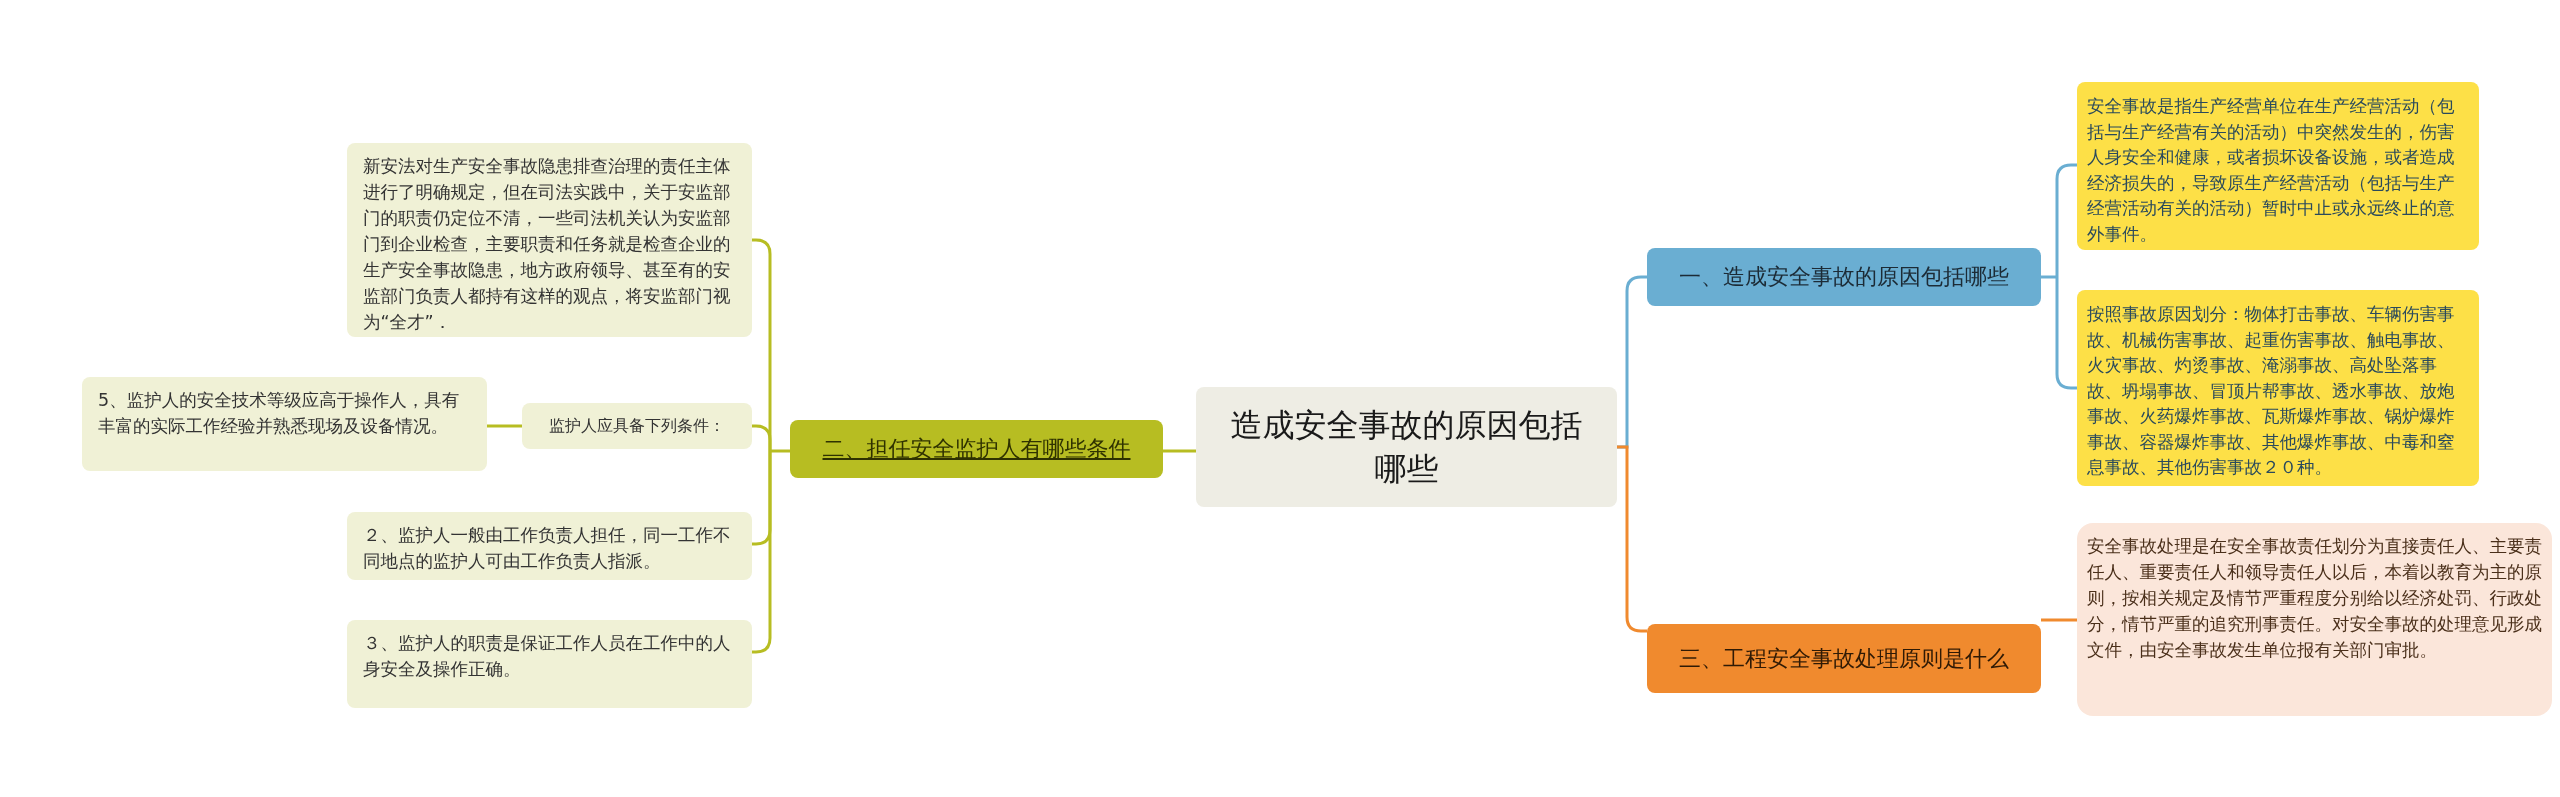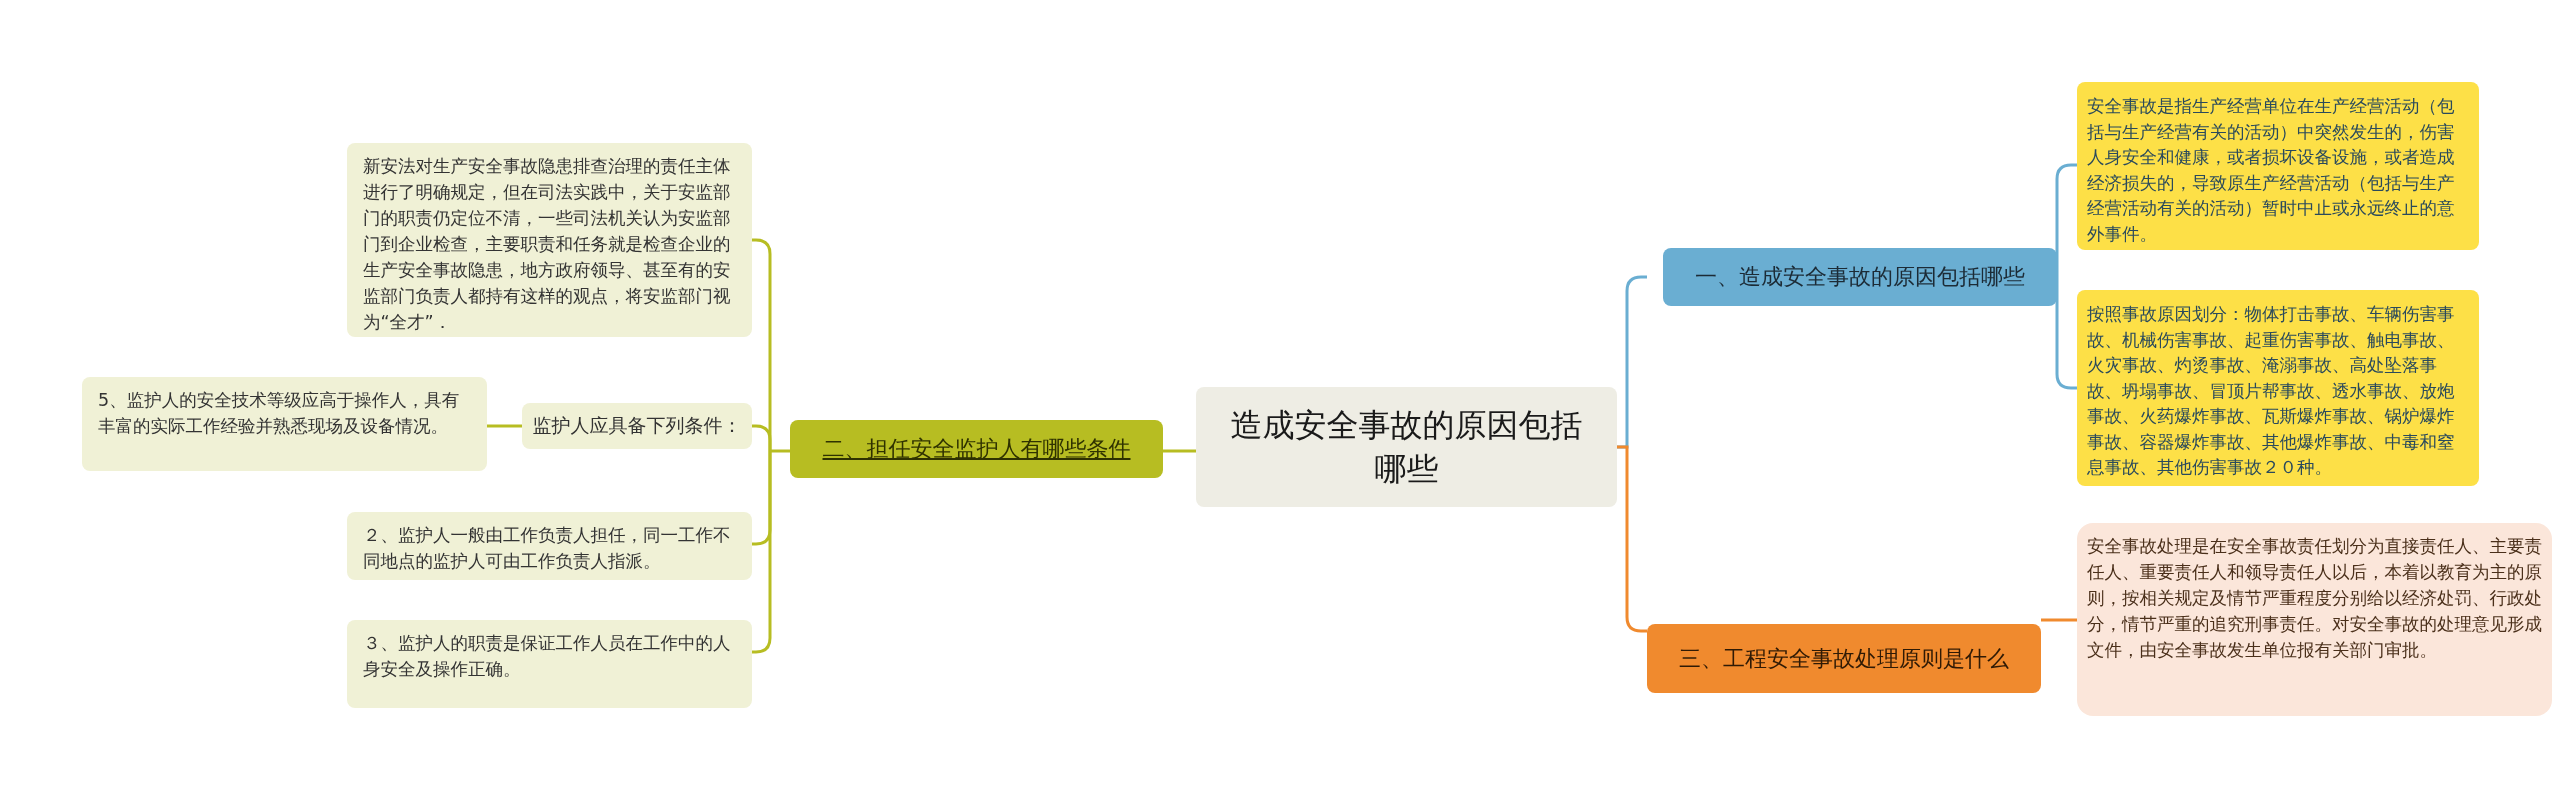--- a/index.html
+++ b/index.html
@@ -4,24 +4,24 @@
   <style>
     html, body { margin: 0; padding: 0; background: #ffffff; }
     body { width: 2560px; height: 797px; position: relative; overflow: hidden;
            font-family: "DejaVu Sans", "Liberation Sans", sans-serif; }
     .node { position: absolute; box-sizing: border-box; border-radius: 8px; }
     .leaf-green { background: #f0f1d6; color: #333; font-size: 17.5px; line-height: 26px; padding: 10px 16px; }
     .leaf-blue { background: #fde047; color: #2a4a5c; font-size: 17.5px; line-height: 25.5px; padding: 12px 10px; }
     .leaf-orange { background: #fbe6da; color: #4a2f1a; font-size: 17.5px; line-height: 26px; padding: 10px 10px; }
     .branch { display: flex; align-items: center; justify-content: center; font-size: 22px; border-radius: 8px; white-space: nowrap; }
     .branch-green { background: #b7bd22; color: #2f3200; text-decoration: underline; }
-    .branch-blue { background: #6aaed2; color: #1c2b36; margin-left: 16px; }
+    .branch-blue { background: #6aaed2; color: #1c2b36; }
     .branch-orange { background: #f08a2e; color: #2f1a05; }
     .root { background: #eeede4; color: #1a1a1a; font-size: 32px; line-height: 44px; display: flex; align-items: center; justify-content: center; text-align: center; padding: 16px 24px; }
-    .mid-green { background: #f0f1d6; color: #333; font-size: 19px; display:flex; align-items:center; justify-content:center; white-space: nowrap; }
+    .mid-green { background: #f0f1d6; color: #333; font-size: 16px; display:flex; align-items:center; justify-content:center; white-space: nowrap; }
     svg.links { position: absolute; left: 0; top: 0; }
   </style>
 </head>
 <body>
 
 <svg class="links" width="2560" height="797">
 
   <path d="M1200 451 L1163 451" stroke="#b7bd22" stroke-width="3" fill="none"></path>
 
   <path d="M790 451 L770 451" stroke="#b7bd22" stroke-width="3" fill="none"></path>

